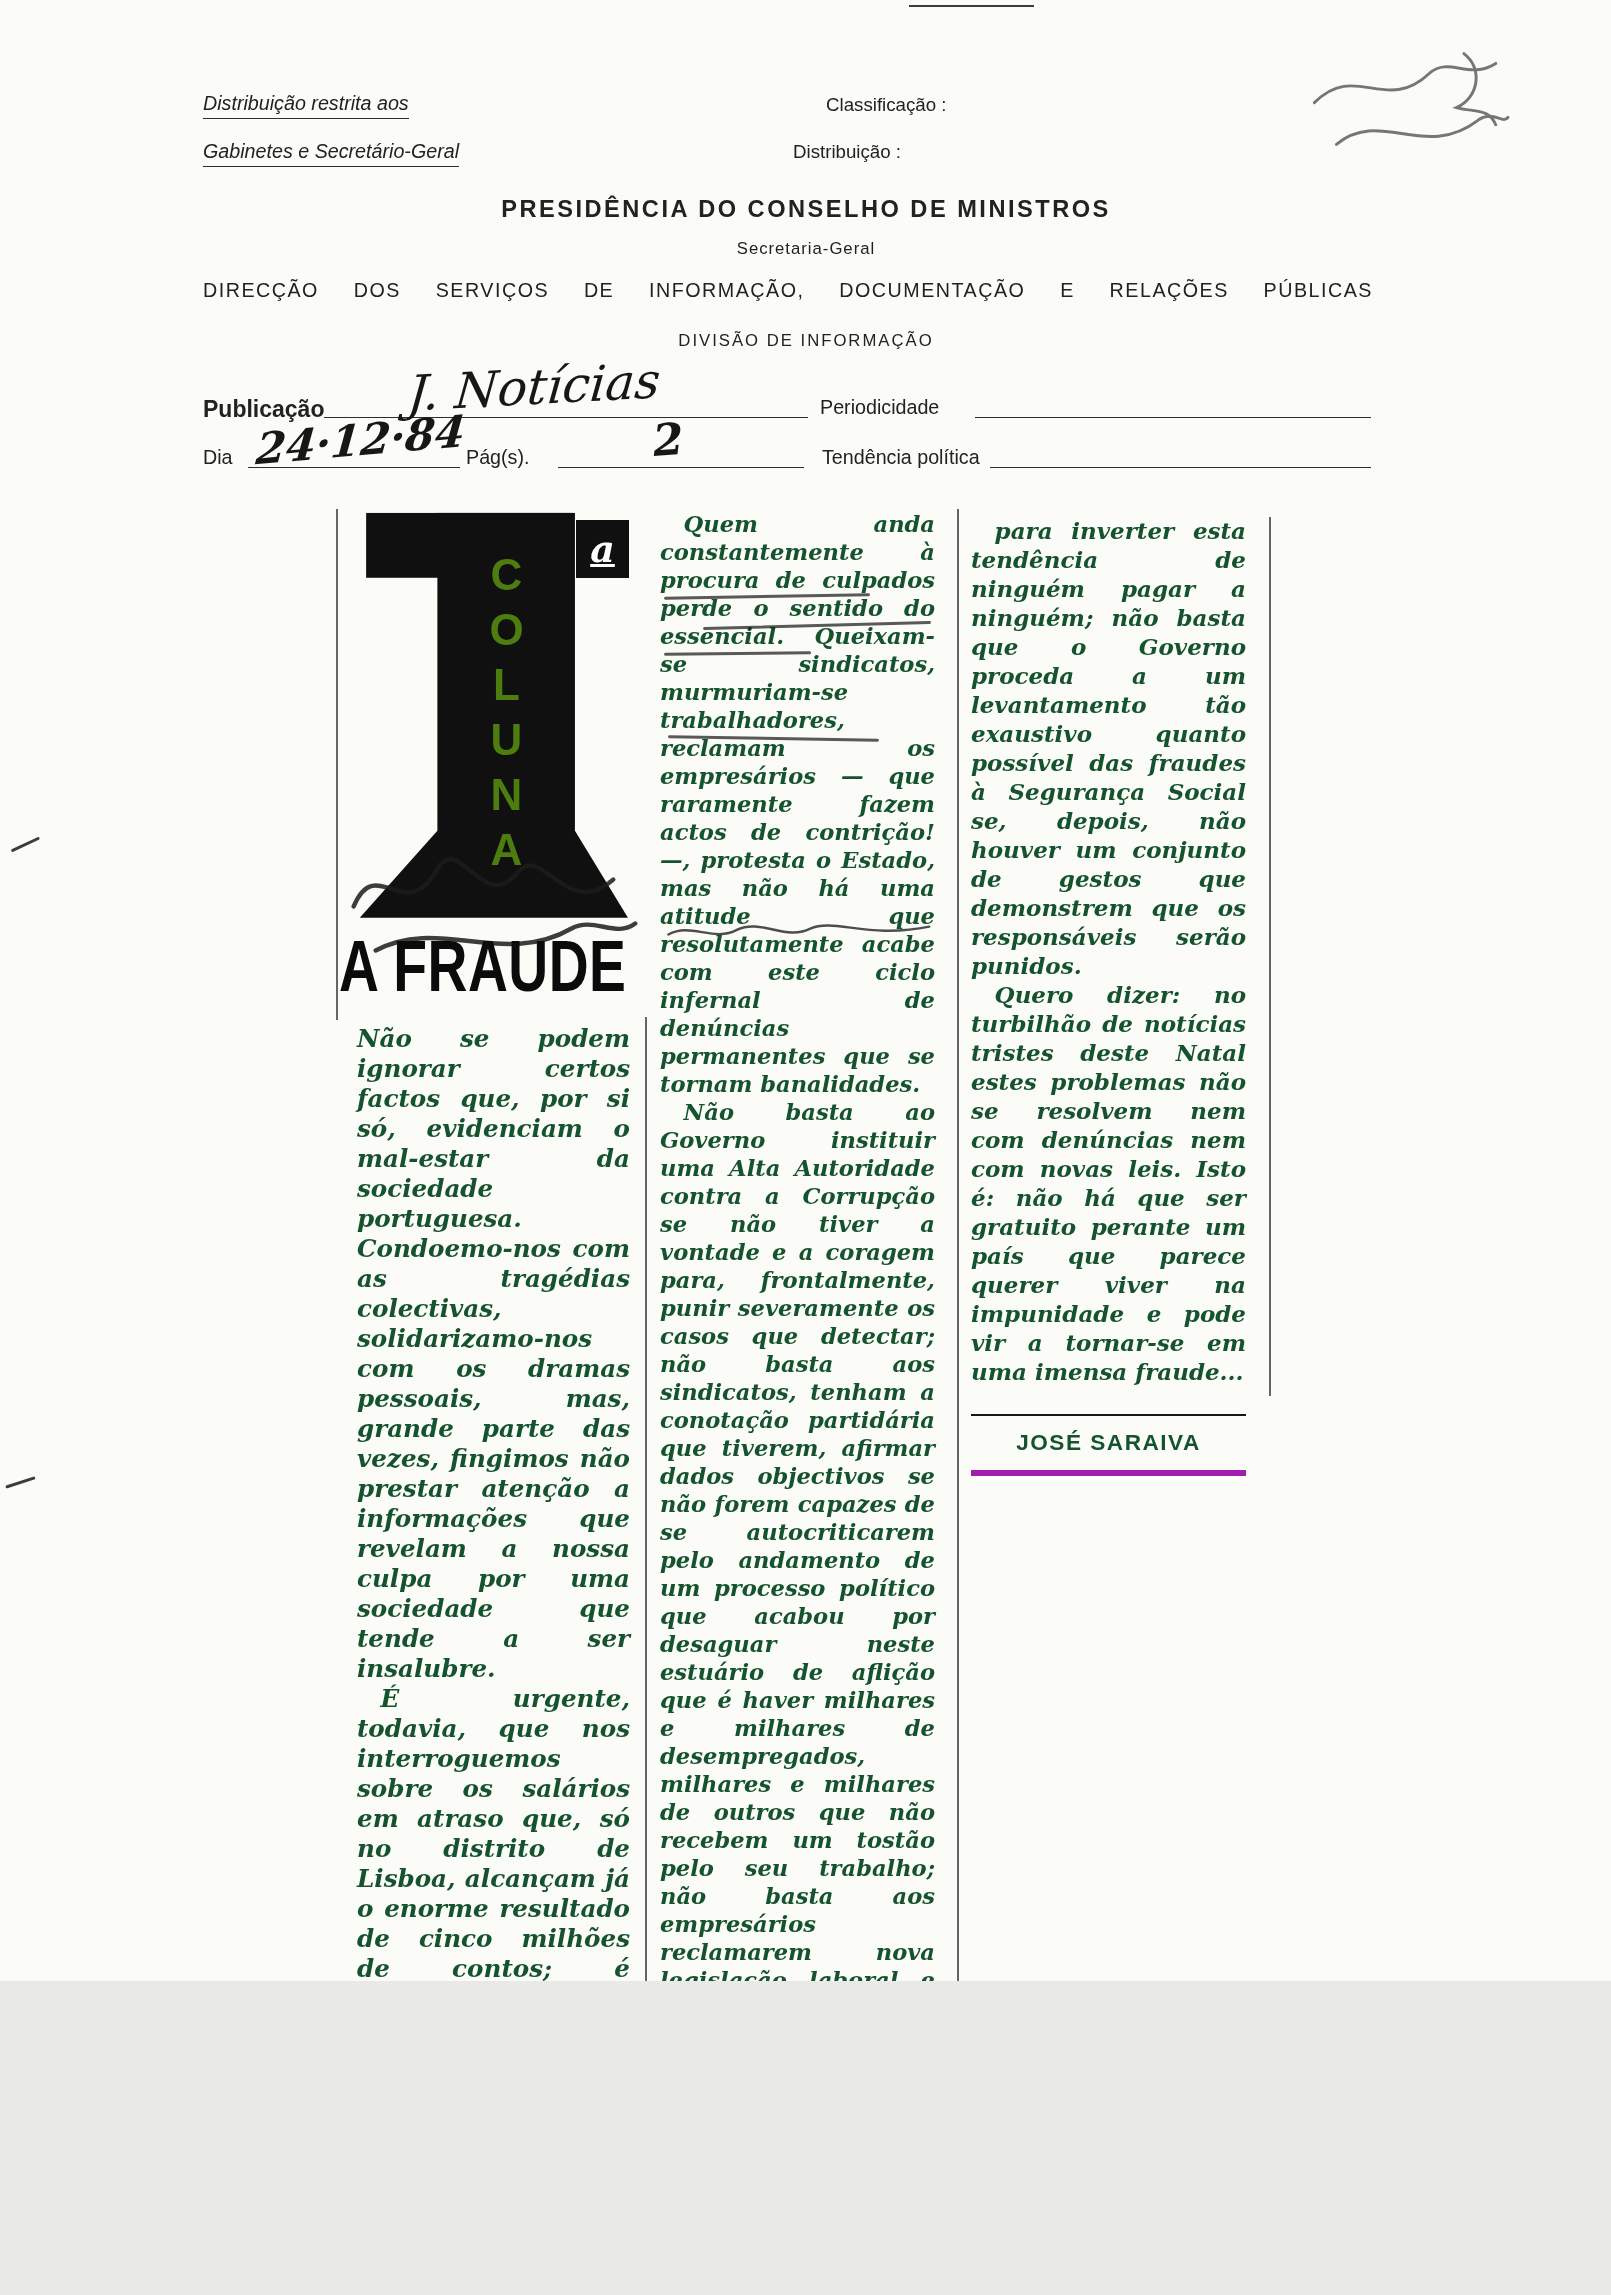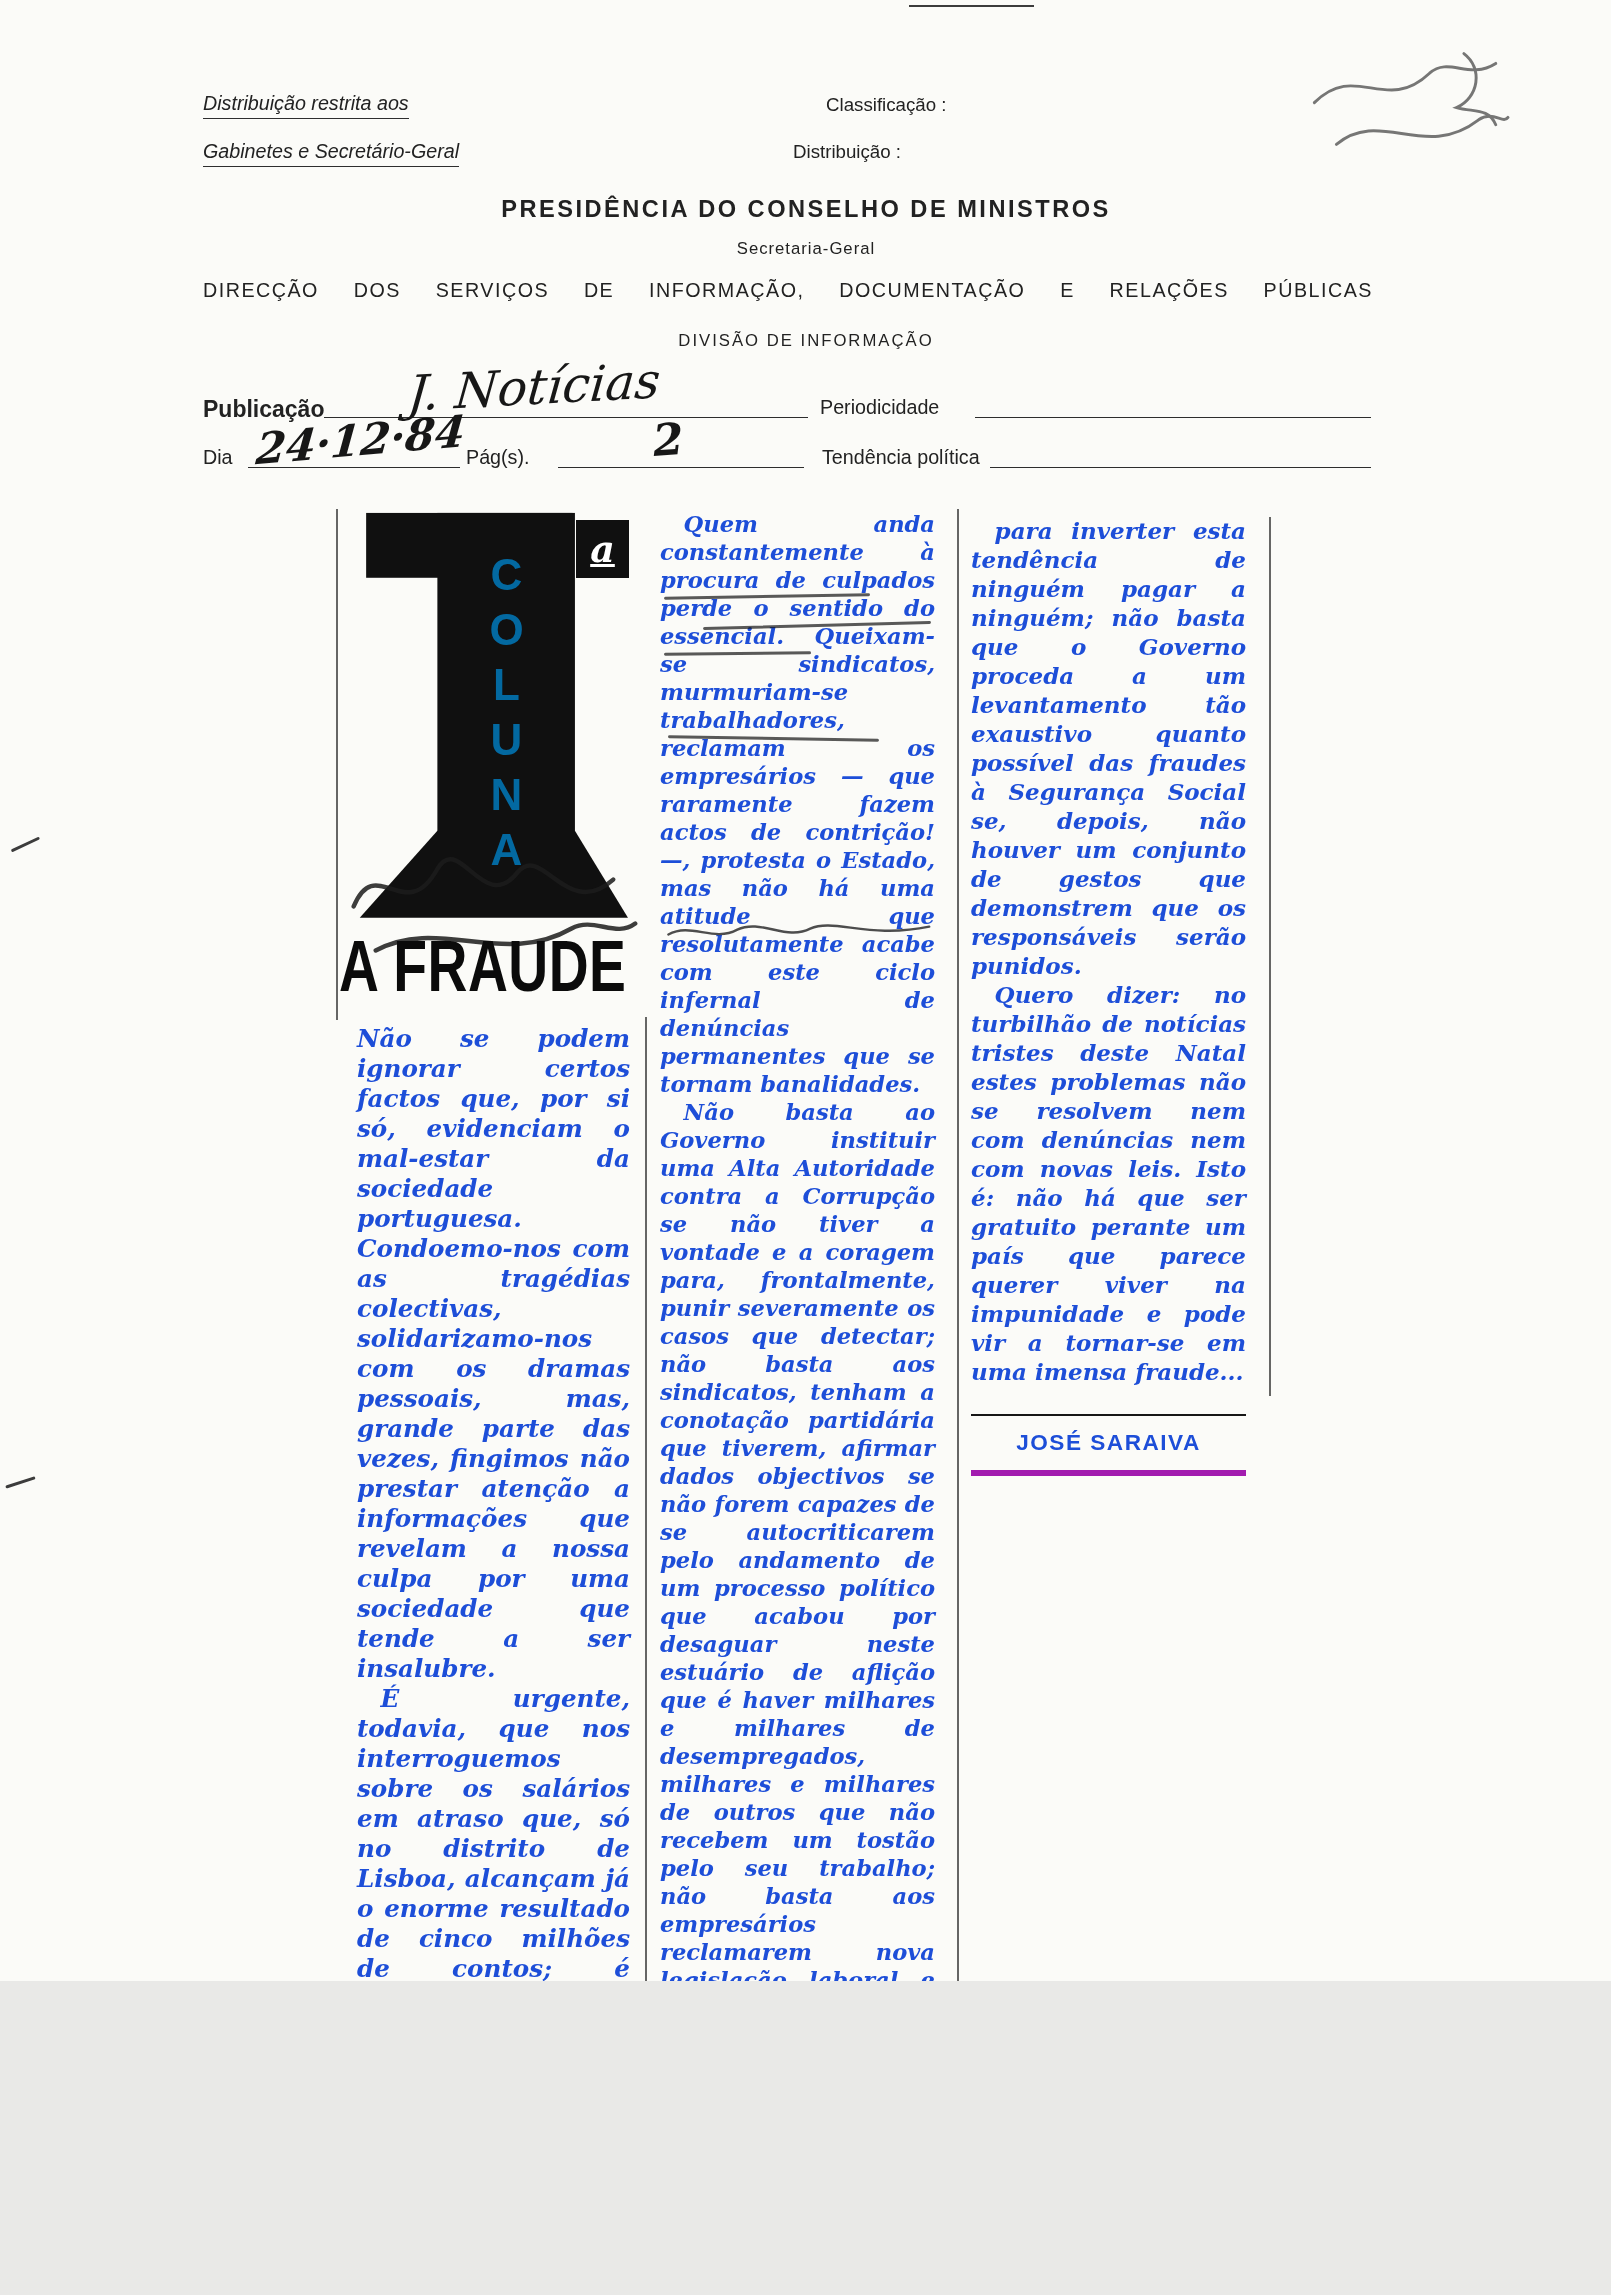--- a/index.html
+++ b/index.html
@@ -29,21 +29,21 @@
     color:#171717;
     white-space:nowrap;
   }
   .mark{position:absolute;background:#3c3c3c;}
   .col{
     position:absolute;
     font-family:"DejaVu Serif",serif;
     font-weight:700;
     font-style:italic;
     text-align:justify;
-    color:#1d4ed8;
+    color:#14532d;
   }
   .col p{margin:0;text-indent:23.6px;}
   .col p.noindent{text-indent:0;}
   .col-1{left:357px;top:1024px;width:273px;font-size:24.6px;line-height:30px;}
   .col-2{left:660px;top:510px;width:275px;font-size:22.6px;line-height:28px;}
   .col-3{left:971px;top:516px;width:275px;font-size:23px;line-height:29px;}
   .byline{
     font-style:normal;
     font-family:"Liberation Sans",sans-serif;
     font-weight:700;
@@ -60,21 +60,21 @@
   .ordinal-box{
     position:absolute;left:237px;top:10.8px;width:53px;height:58px;
     background:#101010;color:#ffffff;
     display:flex;align-items:center;justify-content:center;
     font-family:"DejaVu Serif",serif;font-style:italic;font-weight:700;font-size:38px;
     text-decoration:underline;
   }
   .vertical-word{
     position:absolute;left:142px;top:38px;width:51px;
     font-family:"Liberation Sans",sans-serif;font-weight:700;
-    font-size:44px;line-height:55px;color:#0369a1;
+    font-size:44px;line-height:55px;color:#4d7c0f;
     word-break:break-all;text-align:center;
   }
   .headline{
     position:absolute;left:339px;top:923px;width:314px;
     font-family:"Liberation Sans",sans-serif;font-weight:700;
     font-size:57px;letter-spacing:0.5px;color:#0b0b0b;
     transform:scale(0.97,1.28);transform-origin:left top;
     white-space:nowrap;
   }
   .pen-strike{position:absolute;height:2.9px;background:#141414;opacity:.7;border-radius:1.5px;}

